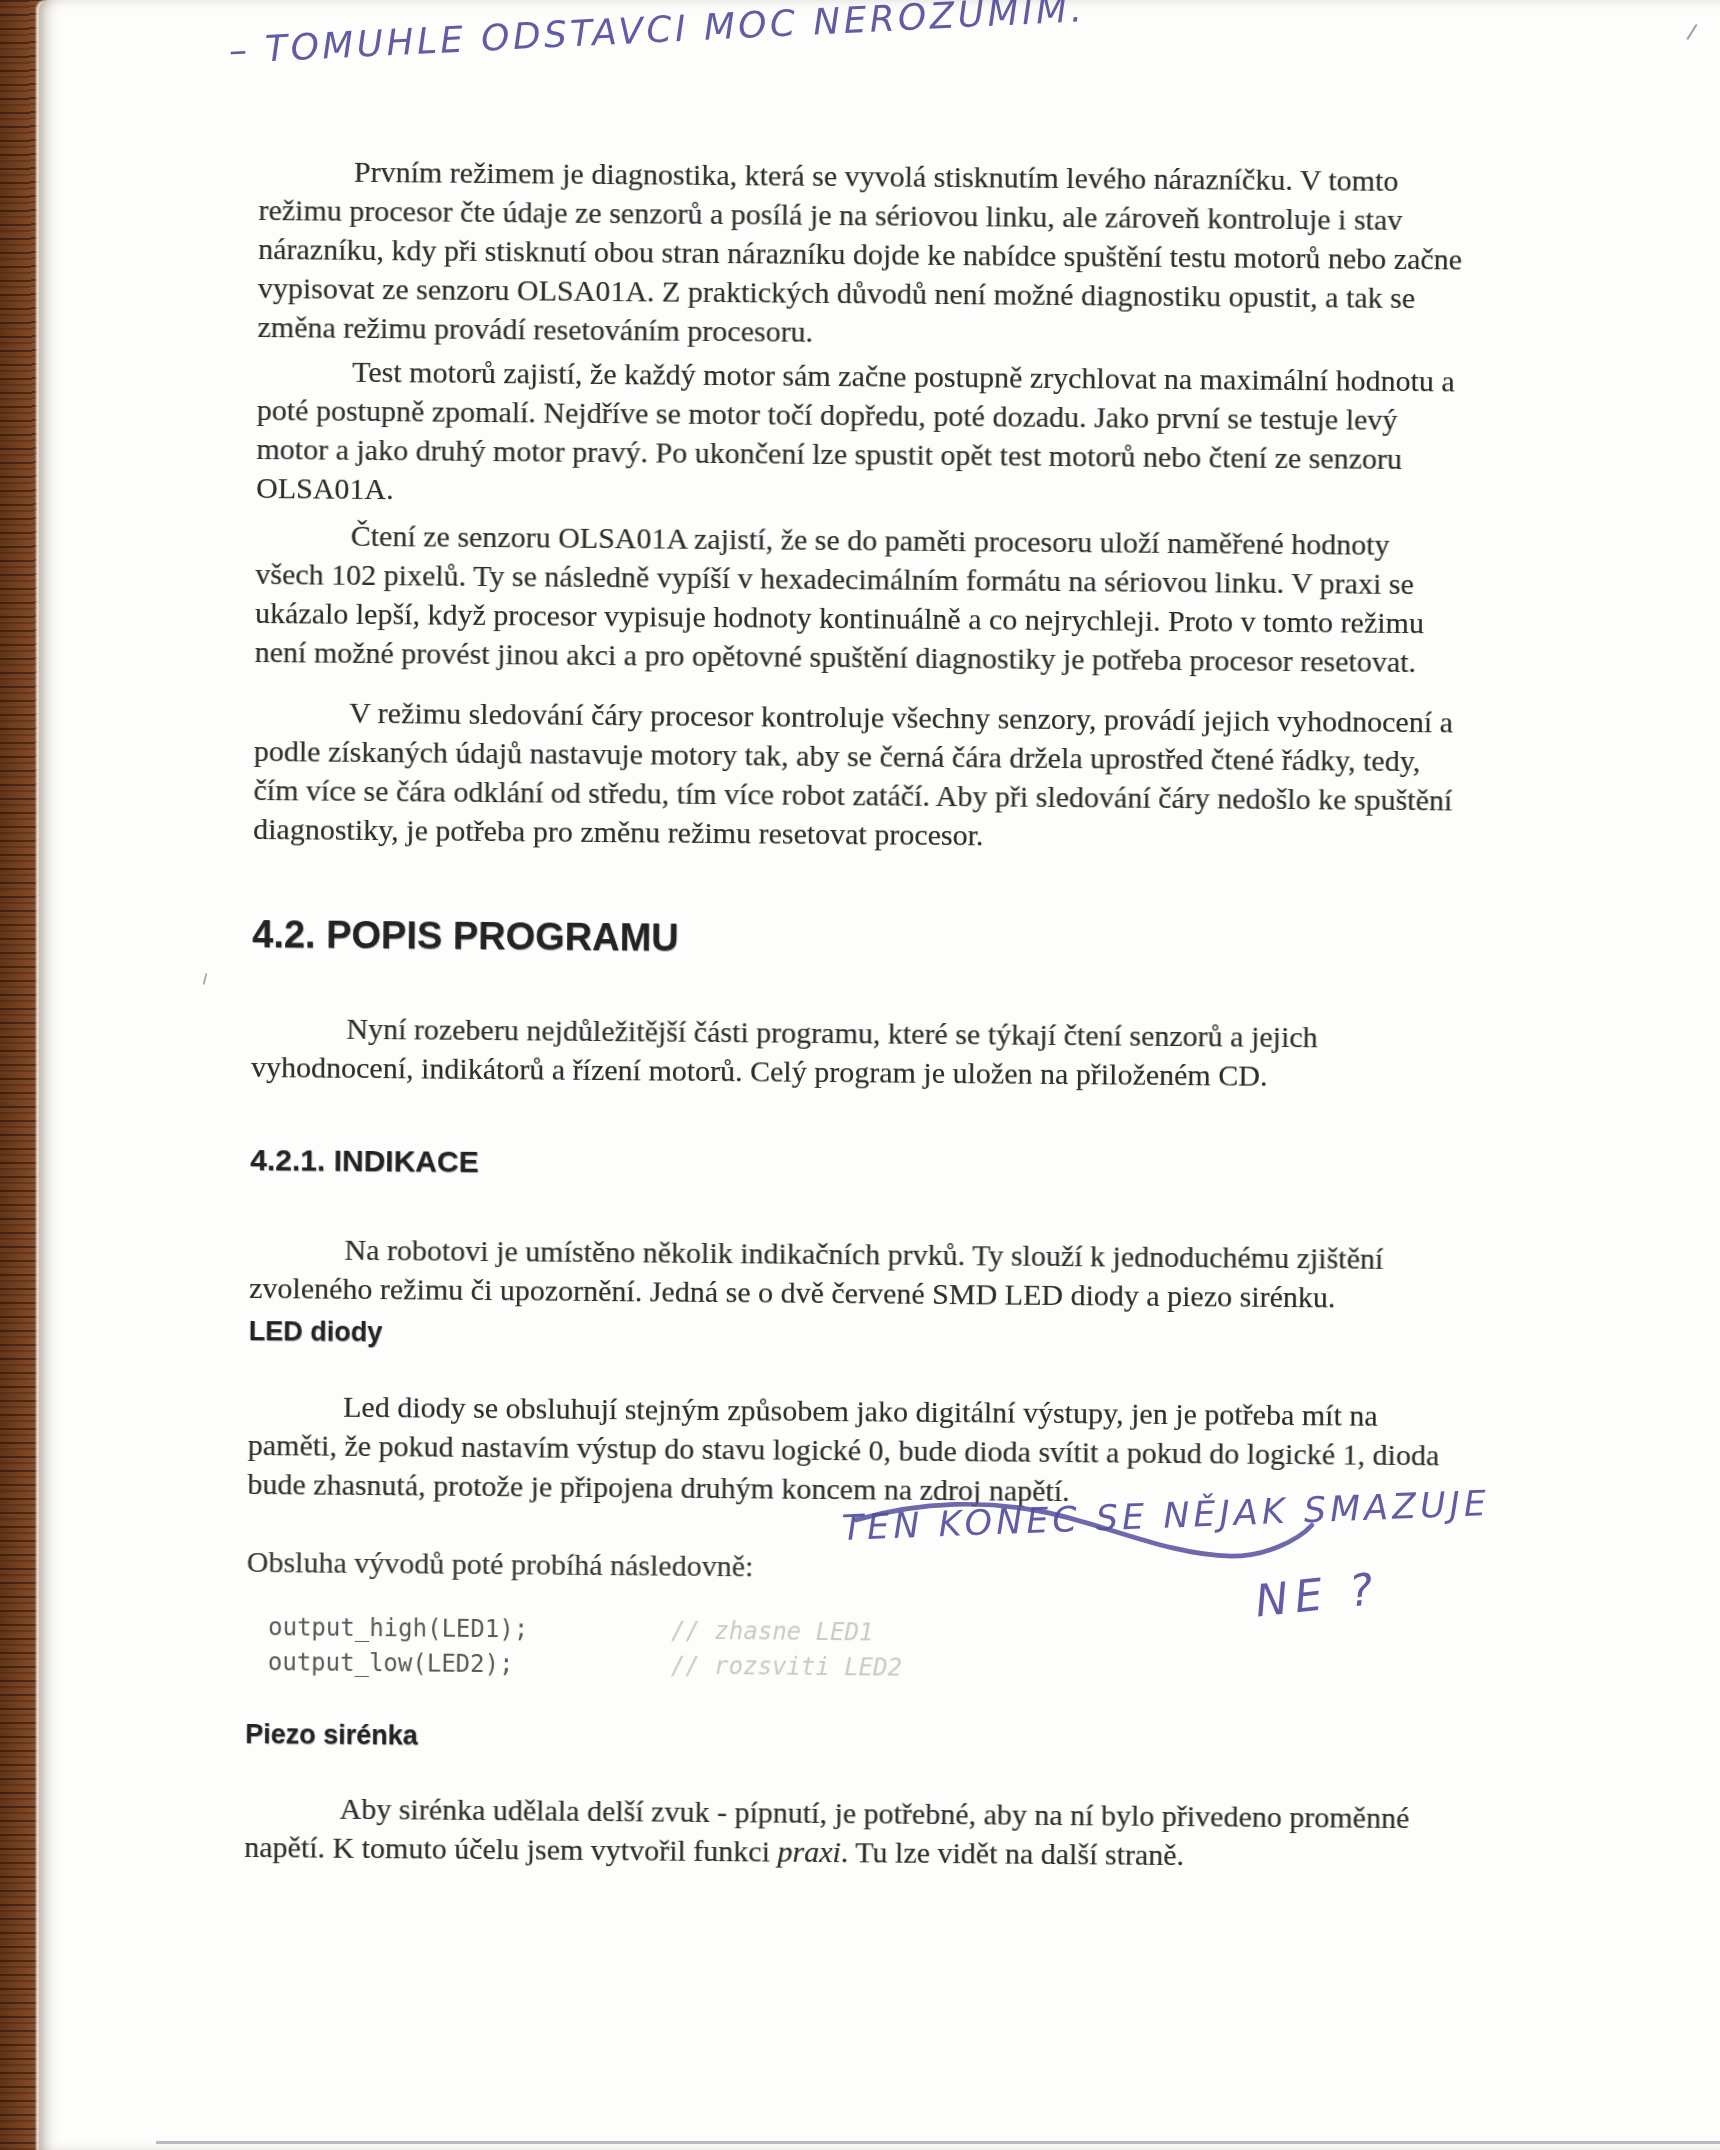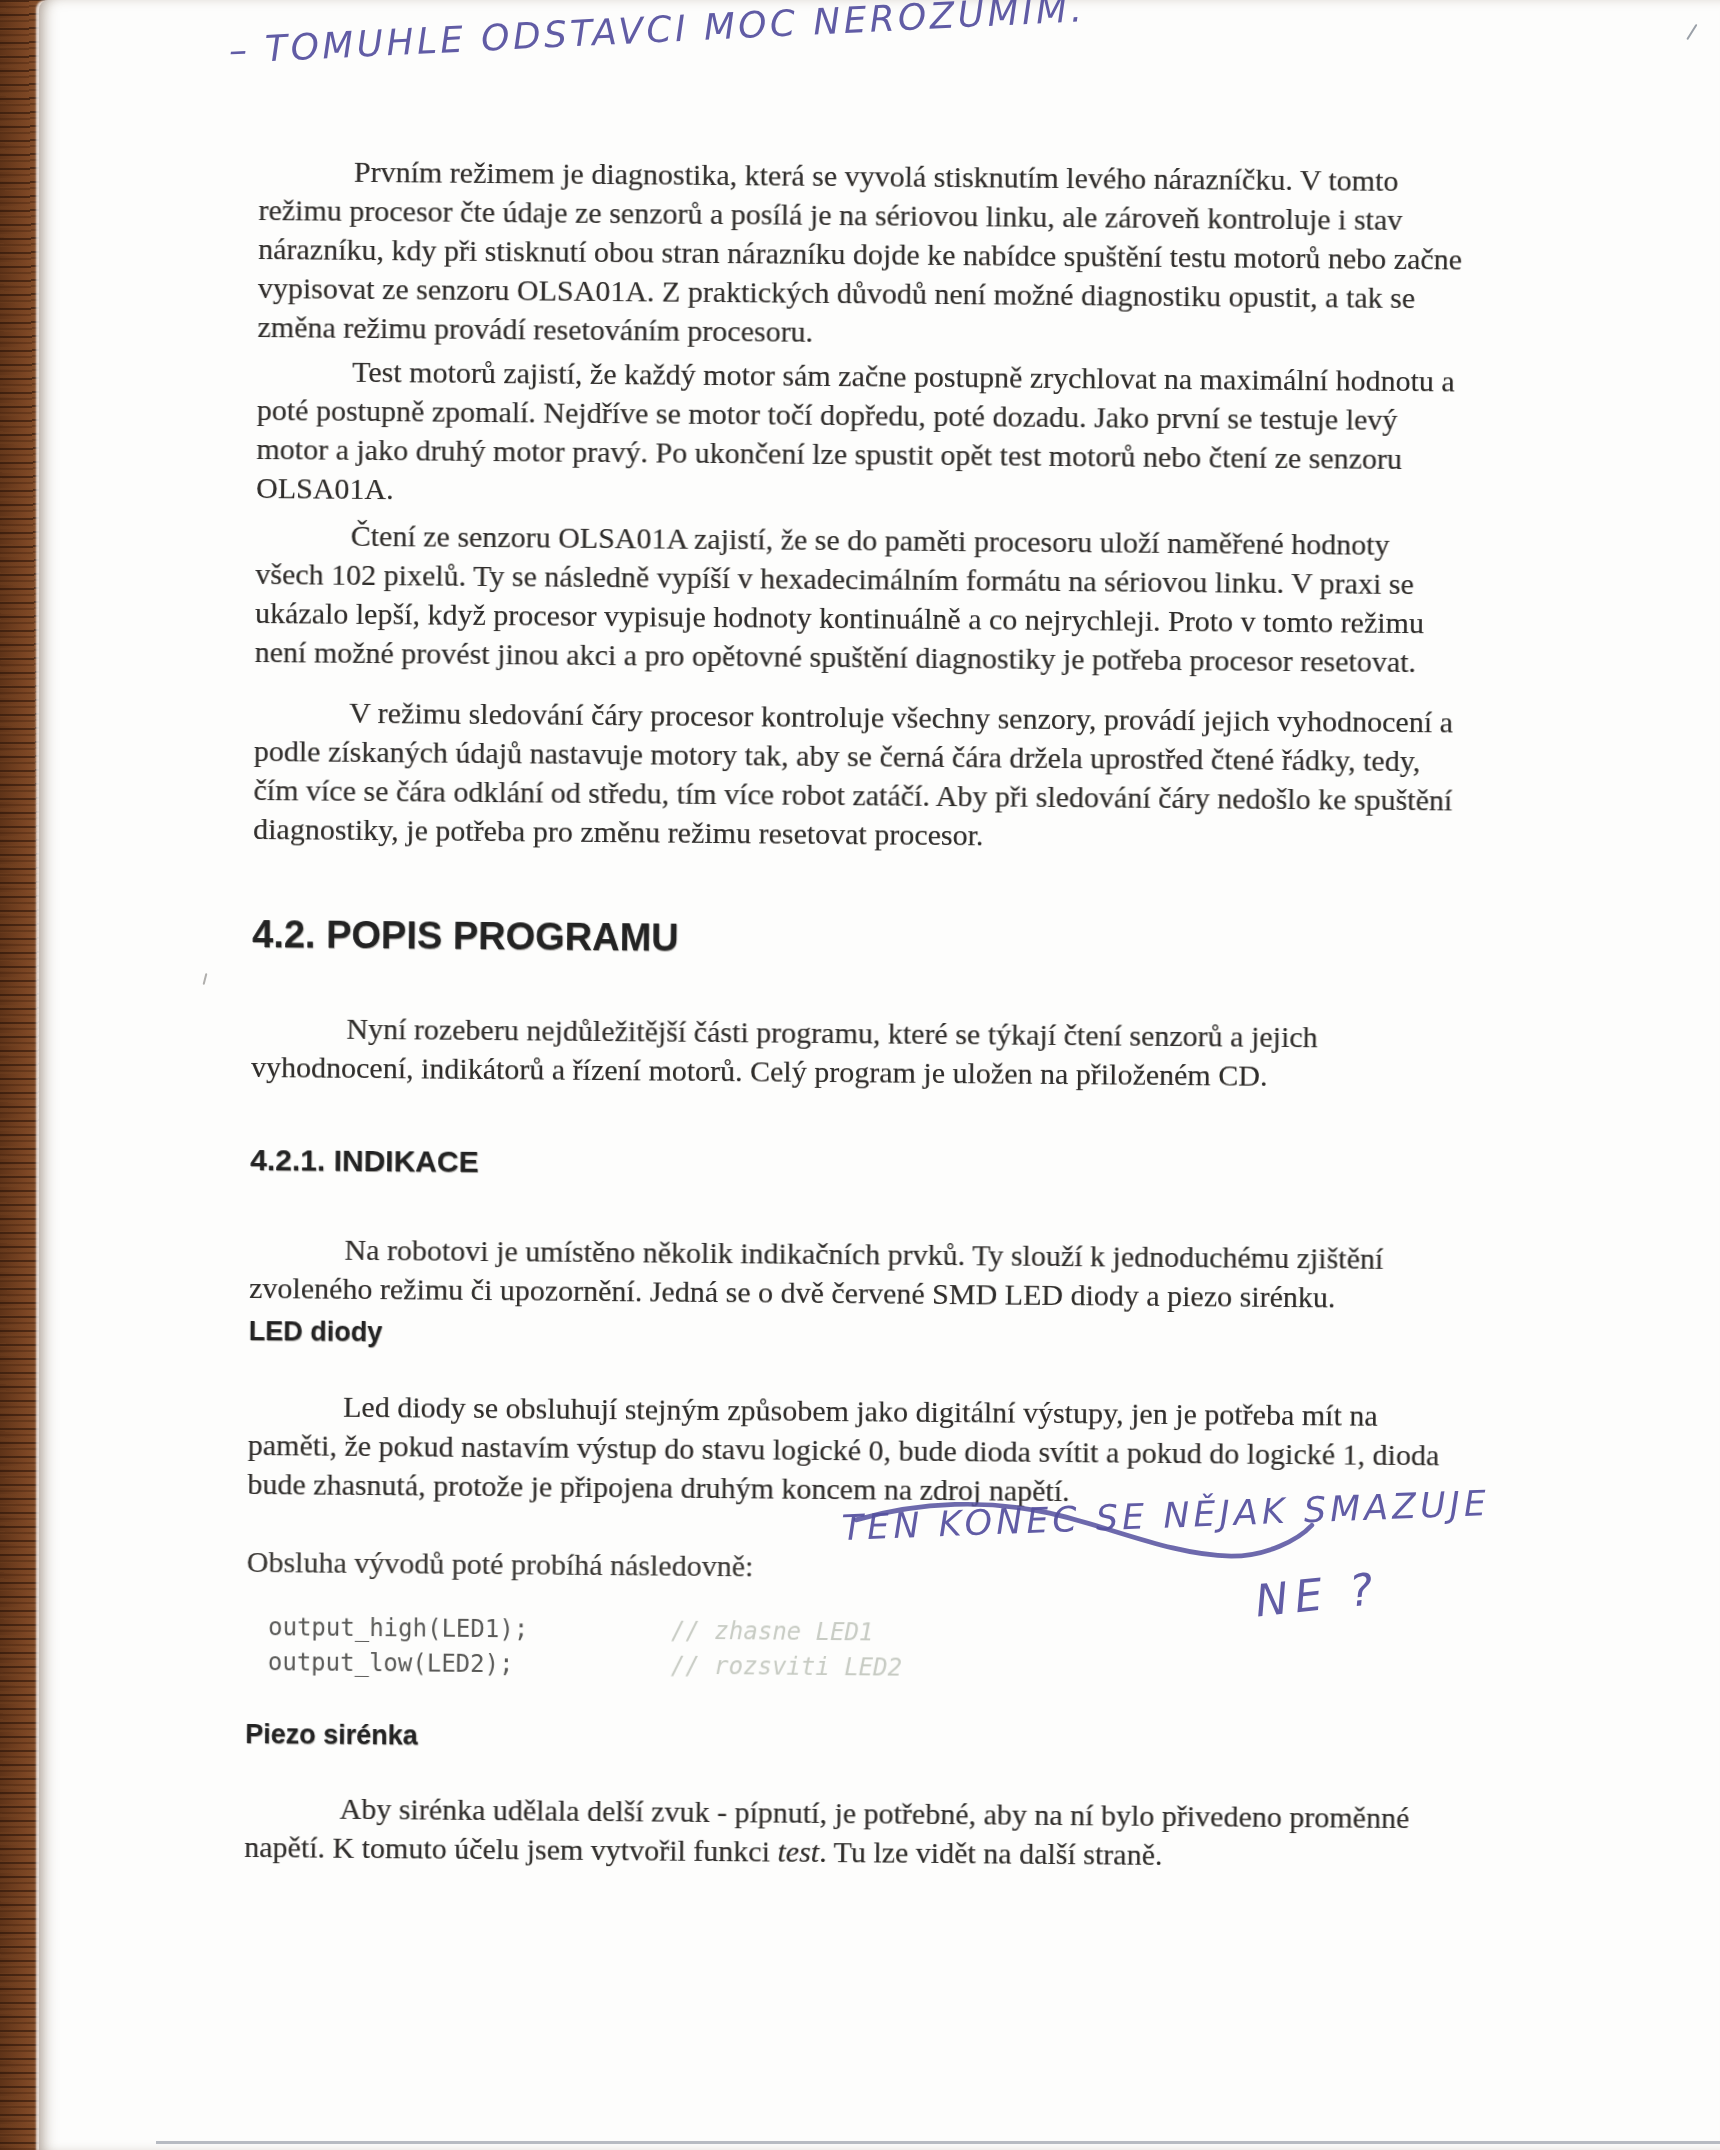--- a/index.html
+++ b/index.html
@@ -119,21 +119,21 @@
       <div class="codeline">
         <span>output_low(LED2);</span>
         <span class="comment">// rozsviti LED2</span>
       </div>
     </div>
 
     <h3 class="h-big" style="top:1719px;font-size:27px">Piezo sirénka</h3>
 
     <div class="para" style="top:1788px">
       <div class="tline">Aby sirénka udělala delší zvuk - pípnutí, je potřebné, aby na ní bylo přivedeno proměnné</div>
-      <div class="tline"><span>napětí. K tomuto účelu jsem vytvořil funkci </span><em>test</em><span>. Tu lze vidět na další straně.</span></div>
+      <div class="tline"><span>napětí. K tomuto účelu jsem vytvořil funkci </span><em>praxi</em><span>. Tu lze vidět na další straně.</span></div>
     </div>
   </div>
 
   <svg class="wavy" width="484" height="74" viewBox="0 0 720 110">
     <path d="M 12,34 C 110,6 210,4 300,24 C 390,44 480,86 570,88 C 622,88 670,64 690,42" fill="none" stroke="#544f9e" stroke-width="7" stroke-linecap="round" opacity=".85"></path>
   </svg>
 
   <div class="hand margin1">TEN KONEC SE NĚJAK SMAZUJE</div>
   <div class="hand margin2">NE ?</div>
 

